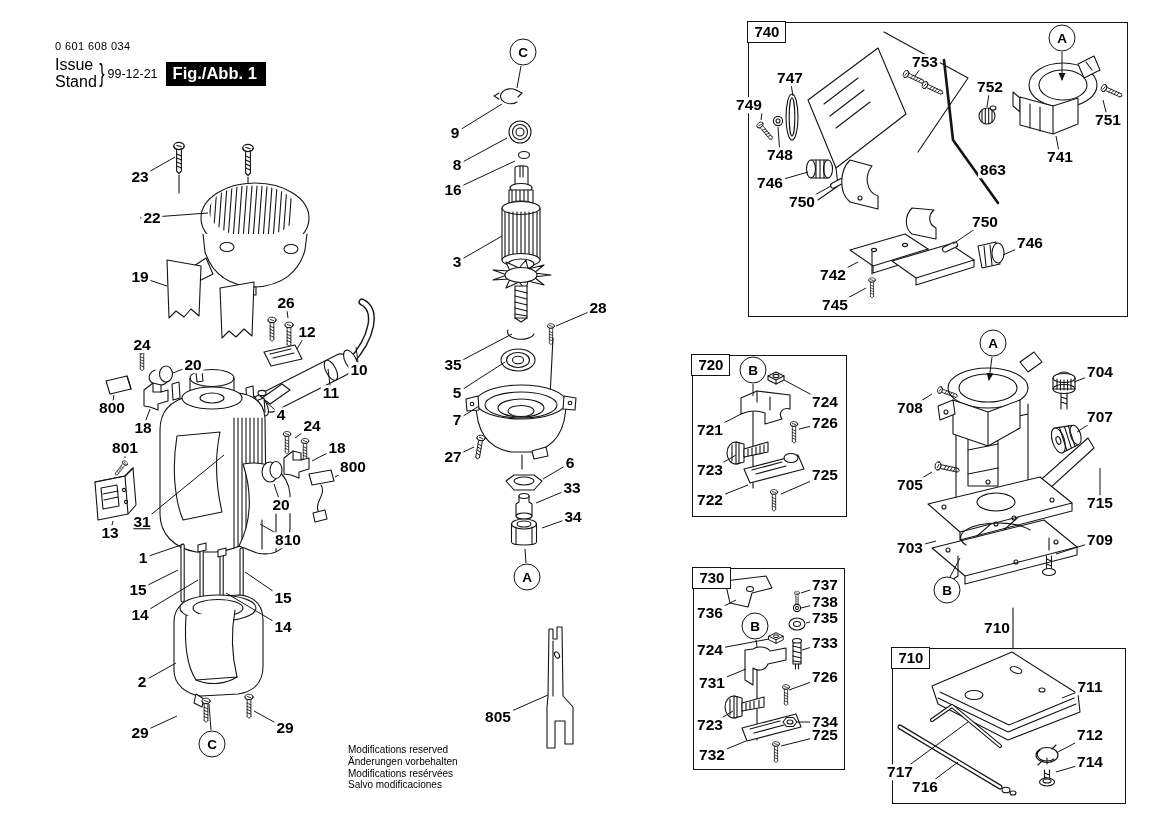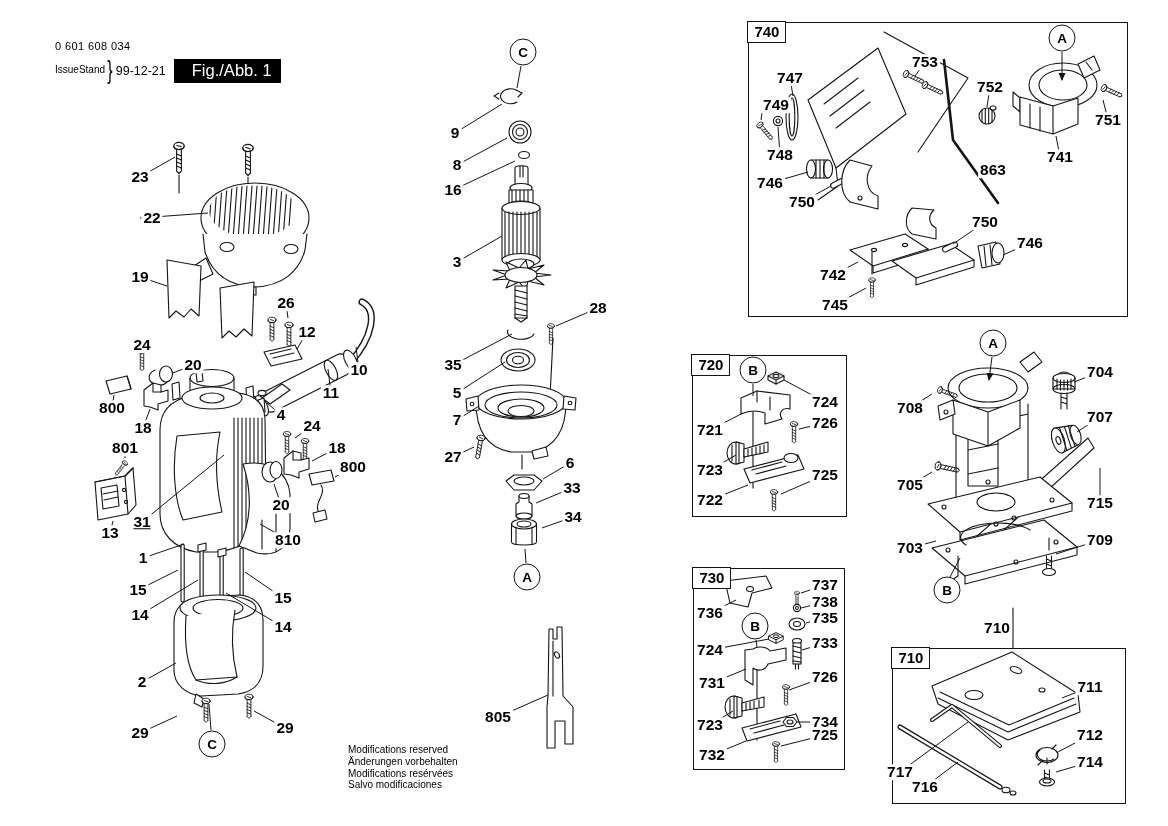--- a/index.html
+++ b/index.html
@@ -12,24 +12,24 @@
   .asm-chip{position:absolute;left:-1.6px;top:-1.6px;border:1.6px solid #141414;background:#fff;
             font-weight:bold;font-size:15px;line-height:1.15;padding:1px 6px;}
   .part-label{position:absolute;transform:translate(-50%,-50%);font-weight:bold;font-size:15.5px;
               line-height:1;background:#fff;padding:0 2px;z-index:4;white-space:nowrap;}
   .ref-circle{position:absolute;transform:translate(-50%,-50%);width:25px;height:25px;
               border:1.7px solid #141414;border-radius:50%;background:#fff;display:flex;
               align-items:center;justify-content:center;font-weight:bold;font-size:13.5px;z-index:4;}
   .header{position:absolute;left:55px;top:40px;z-index:5;}
   .part-number{font-size:11px;letter-spacing:.4px;}
   .issue-row{display:flex;align-items:center;margin-top:5px;}
-  .issue-stand{display:flex;flex-direction:row;font-size:10px;line-height:1.05;}
+  .issue-stand{display:flex;flex-direction:column;font-size:16px;line-height:1.05;}
   .brace{font-size:23px;font-weight:400;transform:scale(.7,1.15);margin:0 1px;}
   .date{font-size:12.5px;margin:0 8px 0 1px;}
-  .fig-chip{background:#000;color:#fff;font-weight:normal;font-size:16.5px;padding:2px 9px 3px 18px;}
+  .fig-chip{background:#000;color:#fff;font-weight:bold;font-size:16.5px;padding:2px 9px 3px 7px;}
   .footer{position:absolute;left:348px;top:744px;font-size:10px;line-height:1.18;z-index:5;}
 </style>
 </head>
 <body>
 
 <div class="page" id="page">
 
 <svg id="drawing" width="1168" height="826" viewBox="0 0 1168 826">
 <defs>
   <g id="scr">
@@ -588,21 +588,21 @@
     <div class="part-label" style="left: 598px; top: 308px;">28</div>
     <div class="part-label" style="left: 453px; top: 365px;">35</div>
     <div class="part-label" style="left: 457px; top: 393px;">5</div>
     <div class="part-label" style="left: 457px; top: 420px;">7</div>
     <div class="part-label" style="left: 453px; top: 457px;">27</div>
     <div class="part-label" style="left: 570px; top: 463px;">6</div>
     <div class="part-label" style="left: 572px; top: 488px;">33</div>
     <div class="part-label" style="left: 573px; top: 517px;">34</div>
     <div class="part-label" style="left: 498px; top: 717px;">805</div>
     <div class="part-label" style="left: 790px; top: 78px;">747</div>
-    <div class="part-label" style="left: 776px; top: 105px;">749</div>
+    <div class="part-label" style="left: 749px; top: 105px;">749</div>
     <div class="part-label" style="left: 780px; top: 155px;">748</div>
     <div class="part-label" style="left: 925px; top: 62px;">753</div>
     <div class="part-label" style="left: 990px; top: 87px;">752</div>
     <div class="part-label" style="left: 1108px; top: 120px;">751</div>
     <div class="part-label" style="left: 1060px; top: 157px;">741</div>
     <div class="part-label" style="left: 993px; top: 170px;">863</div>
     <div class="part-label" style="left: 770px; top: 183px;">746</div>
     <div class="part-label" style="left: 802px; top: 202px;">750</div>
     <div class="part-label" style="left: 985px; top: 222px;">750</div>
     <div class="part-label" style="left: 1030px; top: 243px;">746</div>

